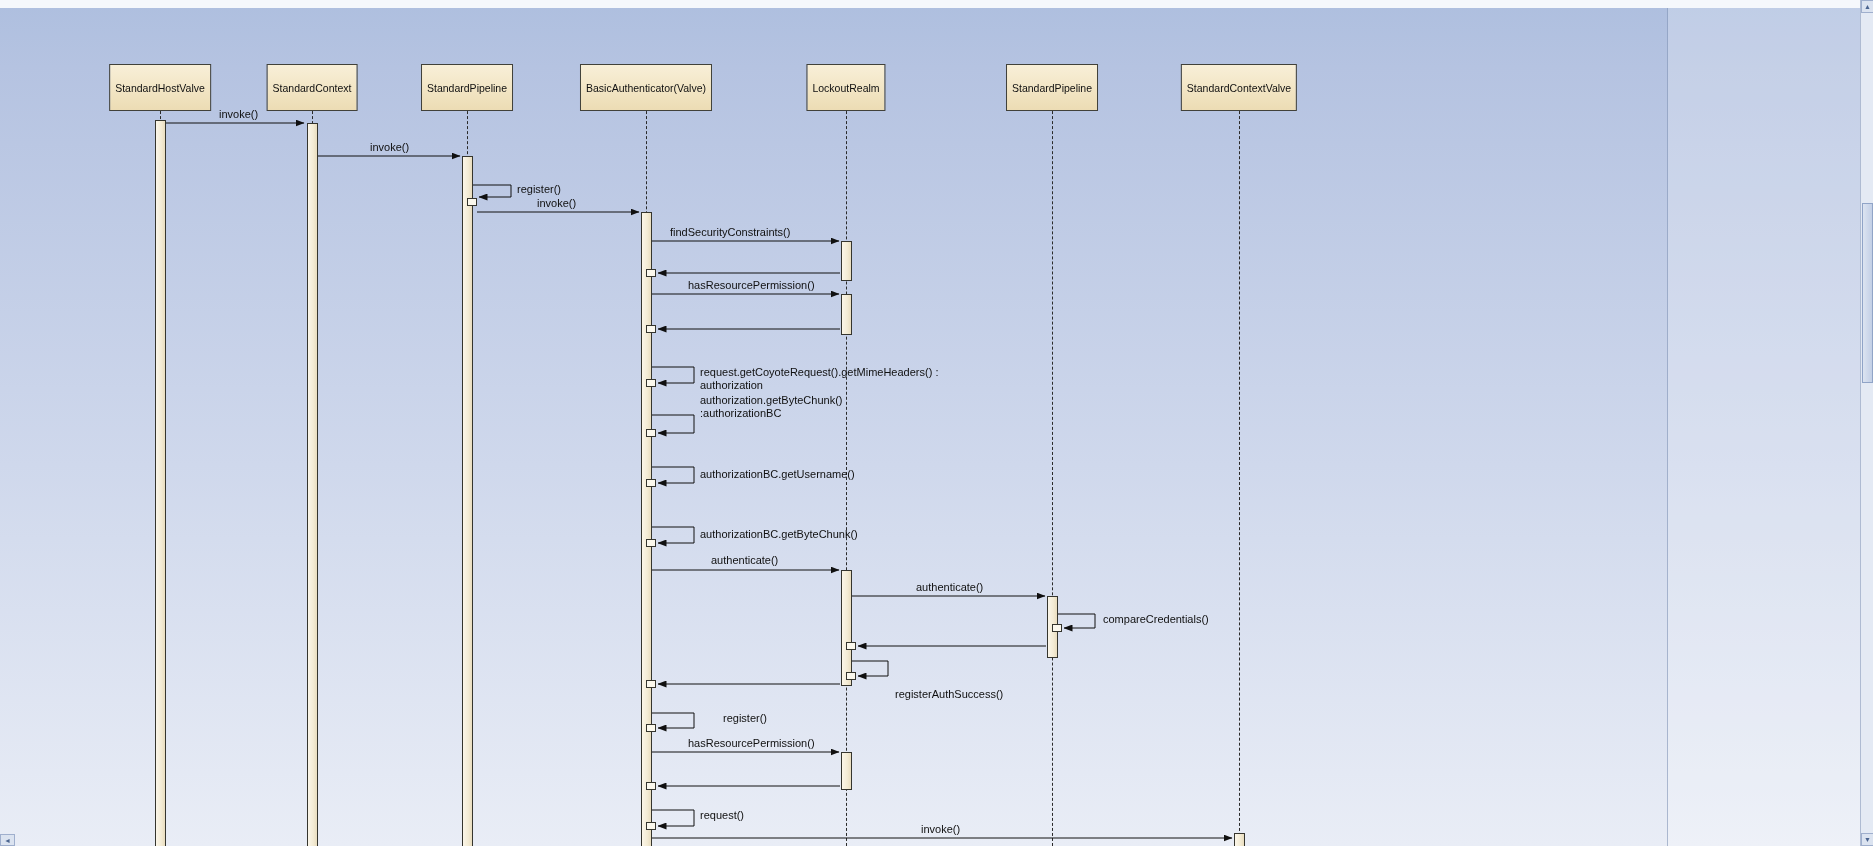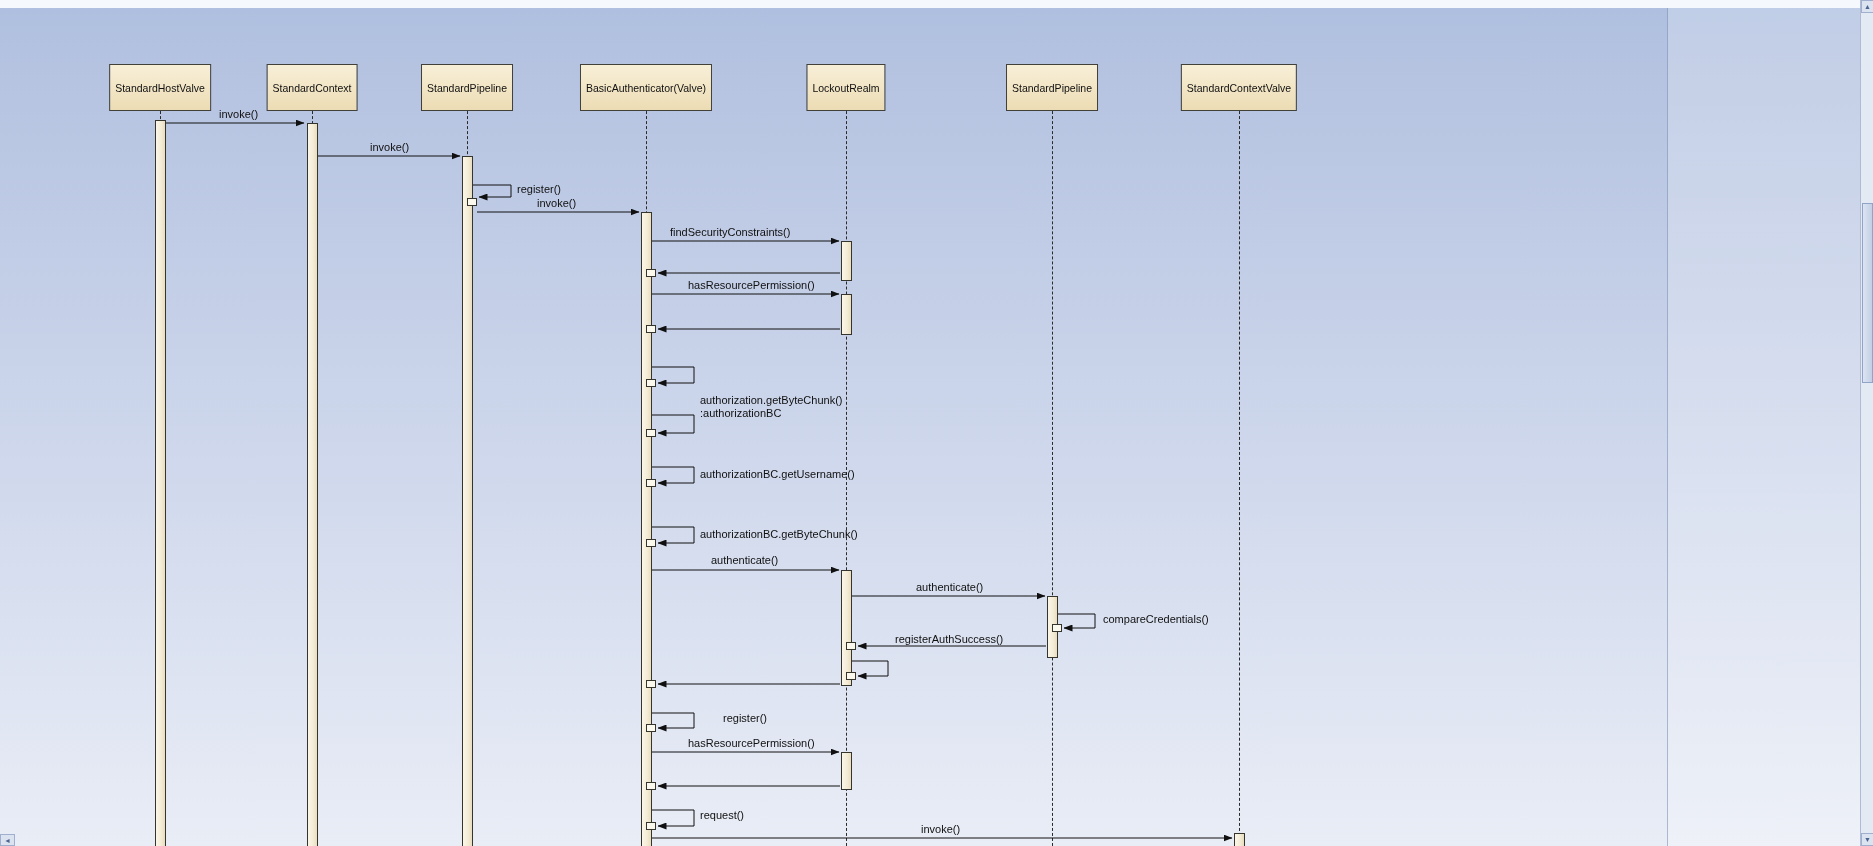--- a/index.html
+++ b/index.html
@@ -153,27 +153,28 @@
   <div class="sq" style="left:846px;top:642px"></div>
   <div class="sq" style="left:846px;top:672px"></div>
   <div class="sq" style="left:1052px;top:624px"></div>
 
   <div class="msg" style="left:219px;top:108px">invoke()</div>
   <div class="msg" style="left:370px;top:141px">invoke()</div>
   <div class="msg" style="left:517px;top:183px">register()</div>
   <div class="msg" style="left:537px;top:197px">invoke()</div>
   <div class="msg" style="left:670px;top:226px">findSecurityConstraints()</div>
   <div class="msg" style="left:688px;top:279px">hasResourcePermission()</div>
+  <div class="msg wrap" style="left:700px;top:366px;max-width:295px">request.getCoyoteRequest().getMimeHeaders() : authorization</div>
   <div class="msg wrap" style="left:700px;top:394px;max-width:175px">authorization.getByteChunk() :authorizationBC</div>
   <div class="msg" style="left:700px;top:468px">authorizationBC.getUsername()</div>
   <div class="msg" style="left:700px;top:528px">authorizationBC.getByteChunk()</div>
   <div class="msg" style="left:711px;top:554px">authenticate()</div>
   <div class="msg" style="left:916px;top:581px">authenticate()</div>
   <div class="msg" style="left:1103px;top:613px">compareCredentials()</div>
-  <div class="msg" style="left:895px;top:633px">registerAuthSuccess()</div>
+  <div class="msg" style="left:895px;top:688px">registerAuthSuccess()</div>
   <div class="msg" style="left:723px;top:712px">register()</div>
   <div class="msg" style="left:688px;top:737px">hasResourcePermission()</div>
   <div class="msg" style="left:700px;top:809px">request()</div>
   <div class="msg" style="left:921px;top:823px">invoke()</div>
 
   <div class="scrollbar">
     <div class="sb-btn sb-up">
         <span>▲</span>
       </div>
     <div class="sb-thumb"></div>

